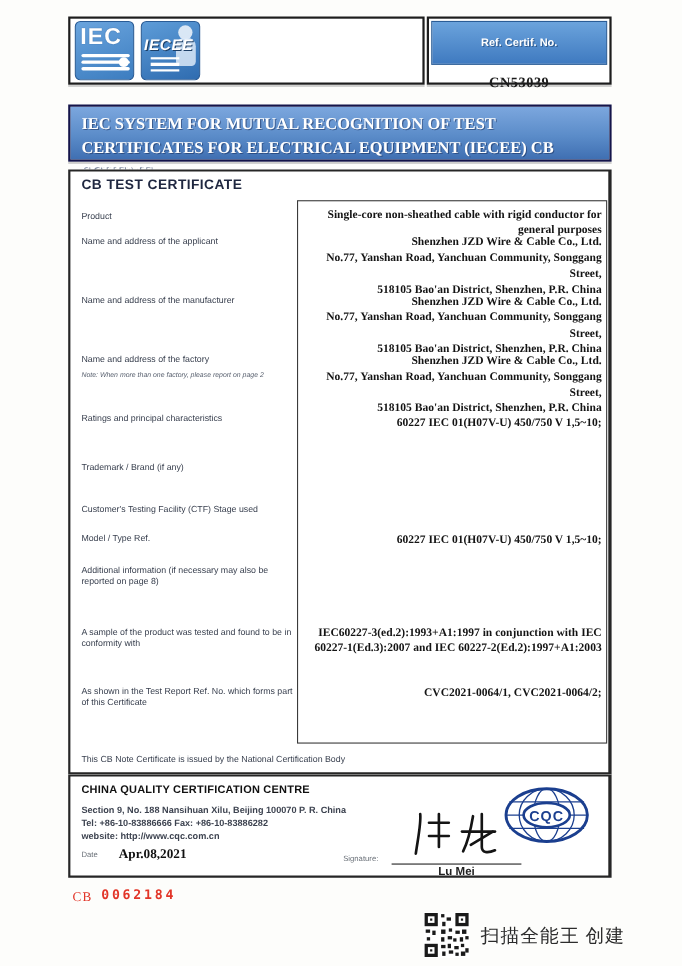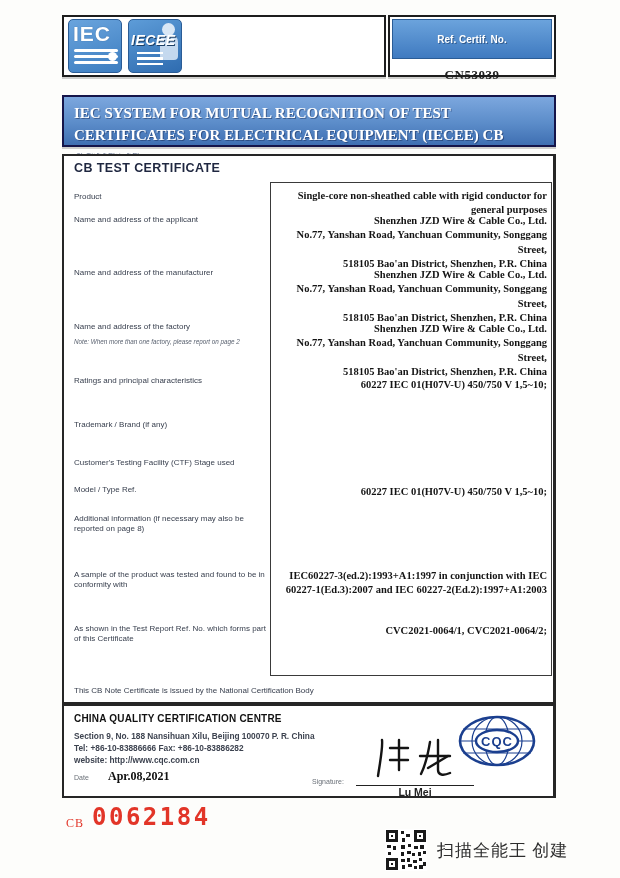--- a/index.html
+++ b/index.html
@@ -58,23 +58,23 @@
   .date-label, .sig-label { font-size:7px; color:#6a7078; }
   .date-label { position:absolute; left:10px; top:68px; }
   .date-value { position:absolute; left:44px; top:63px; font-family:"Liberation Serif", serif; font-weight:bold; font-size:12px; color:#111; }
   .sig-label { position:absolute; left:248px; top:72px; }
   .sig-line { position:absolute; left:292px; top:79px; width:118px; border-top:1.6px solid #222; }
   .sig-name { position:absolute; left:292px; top:80px; width:118px; text-align:center; font-weight:bold; font-size:10.5px; color:#222; }
   .sig-svg { position:absolute; left:300px; top:26px; }
   .cqc-logo { position:absolute; right:16px; top:8px; }
 
   
-  .cb-stamp { position:absolute; left:66px; top:803px; color:#e23528; display:flex; align-items:flex-end; gap:8px; }
+  .cb-stamp { position:absolute; left:66px; top:803px; color:#e23528; display:flex; align-items:center; gap:8px; }
   .cb-stamp .pre { font-family:"Liberation Serif", serif; font-size:12px; margin-top:5px; letter-spacing:1px; }
-  .cb-stamp .num { font-family:"DejaVu Sans Mono", monospace; font-size:24px; letter-spacing:2.5px; font-weight:bold; }
+  .cb-stamp .num { font-family:"DejaVu Sans Mono", monospace; font-size:12px; letter-spacing:2.5px; font-weight:bold; }
   .qr { position:absolute; left:385px; top:829px; }
   .scan-mark { position:absolute; left:437px; top:839px; font-family:"Liberation Serif", serif; font-size:17px; color:#2c2c2c; letter-spacing:1px; }
 </style>
 </head>
 <body>
 
 <div class="page">
 
   <div class="logos-box">
     <div class="logo-sq iec-sq">

